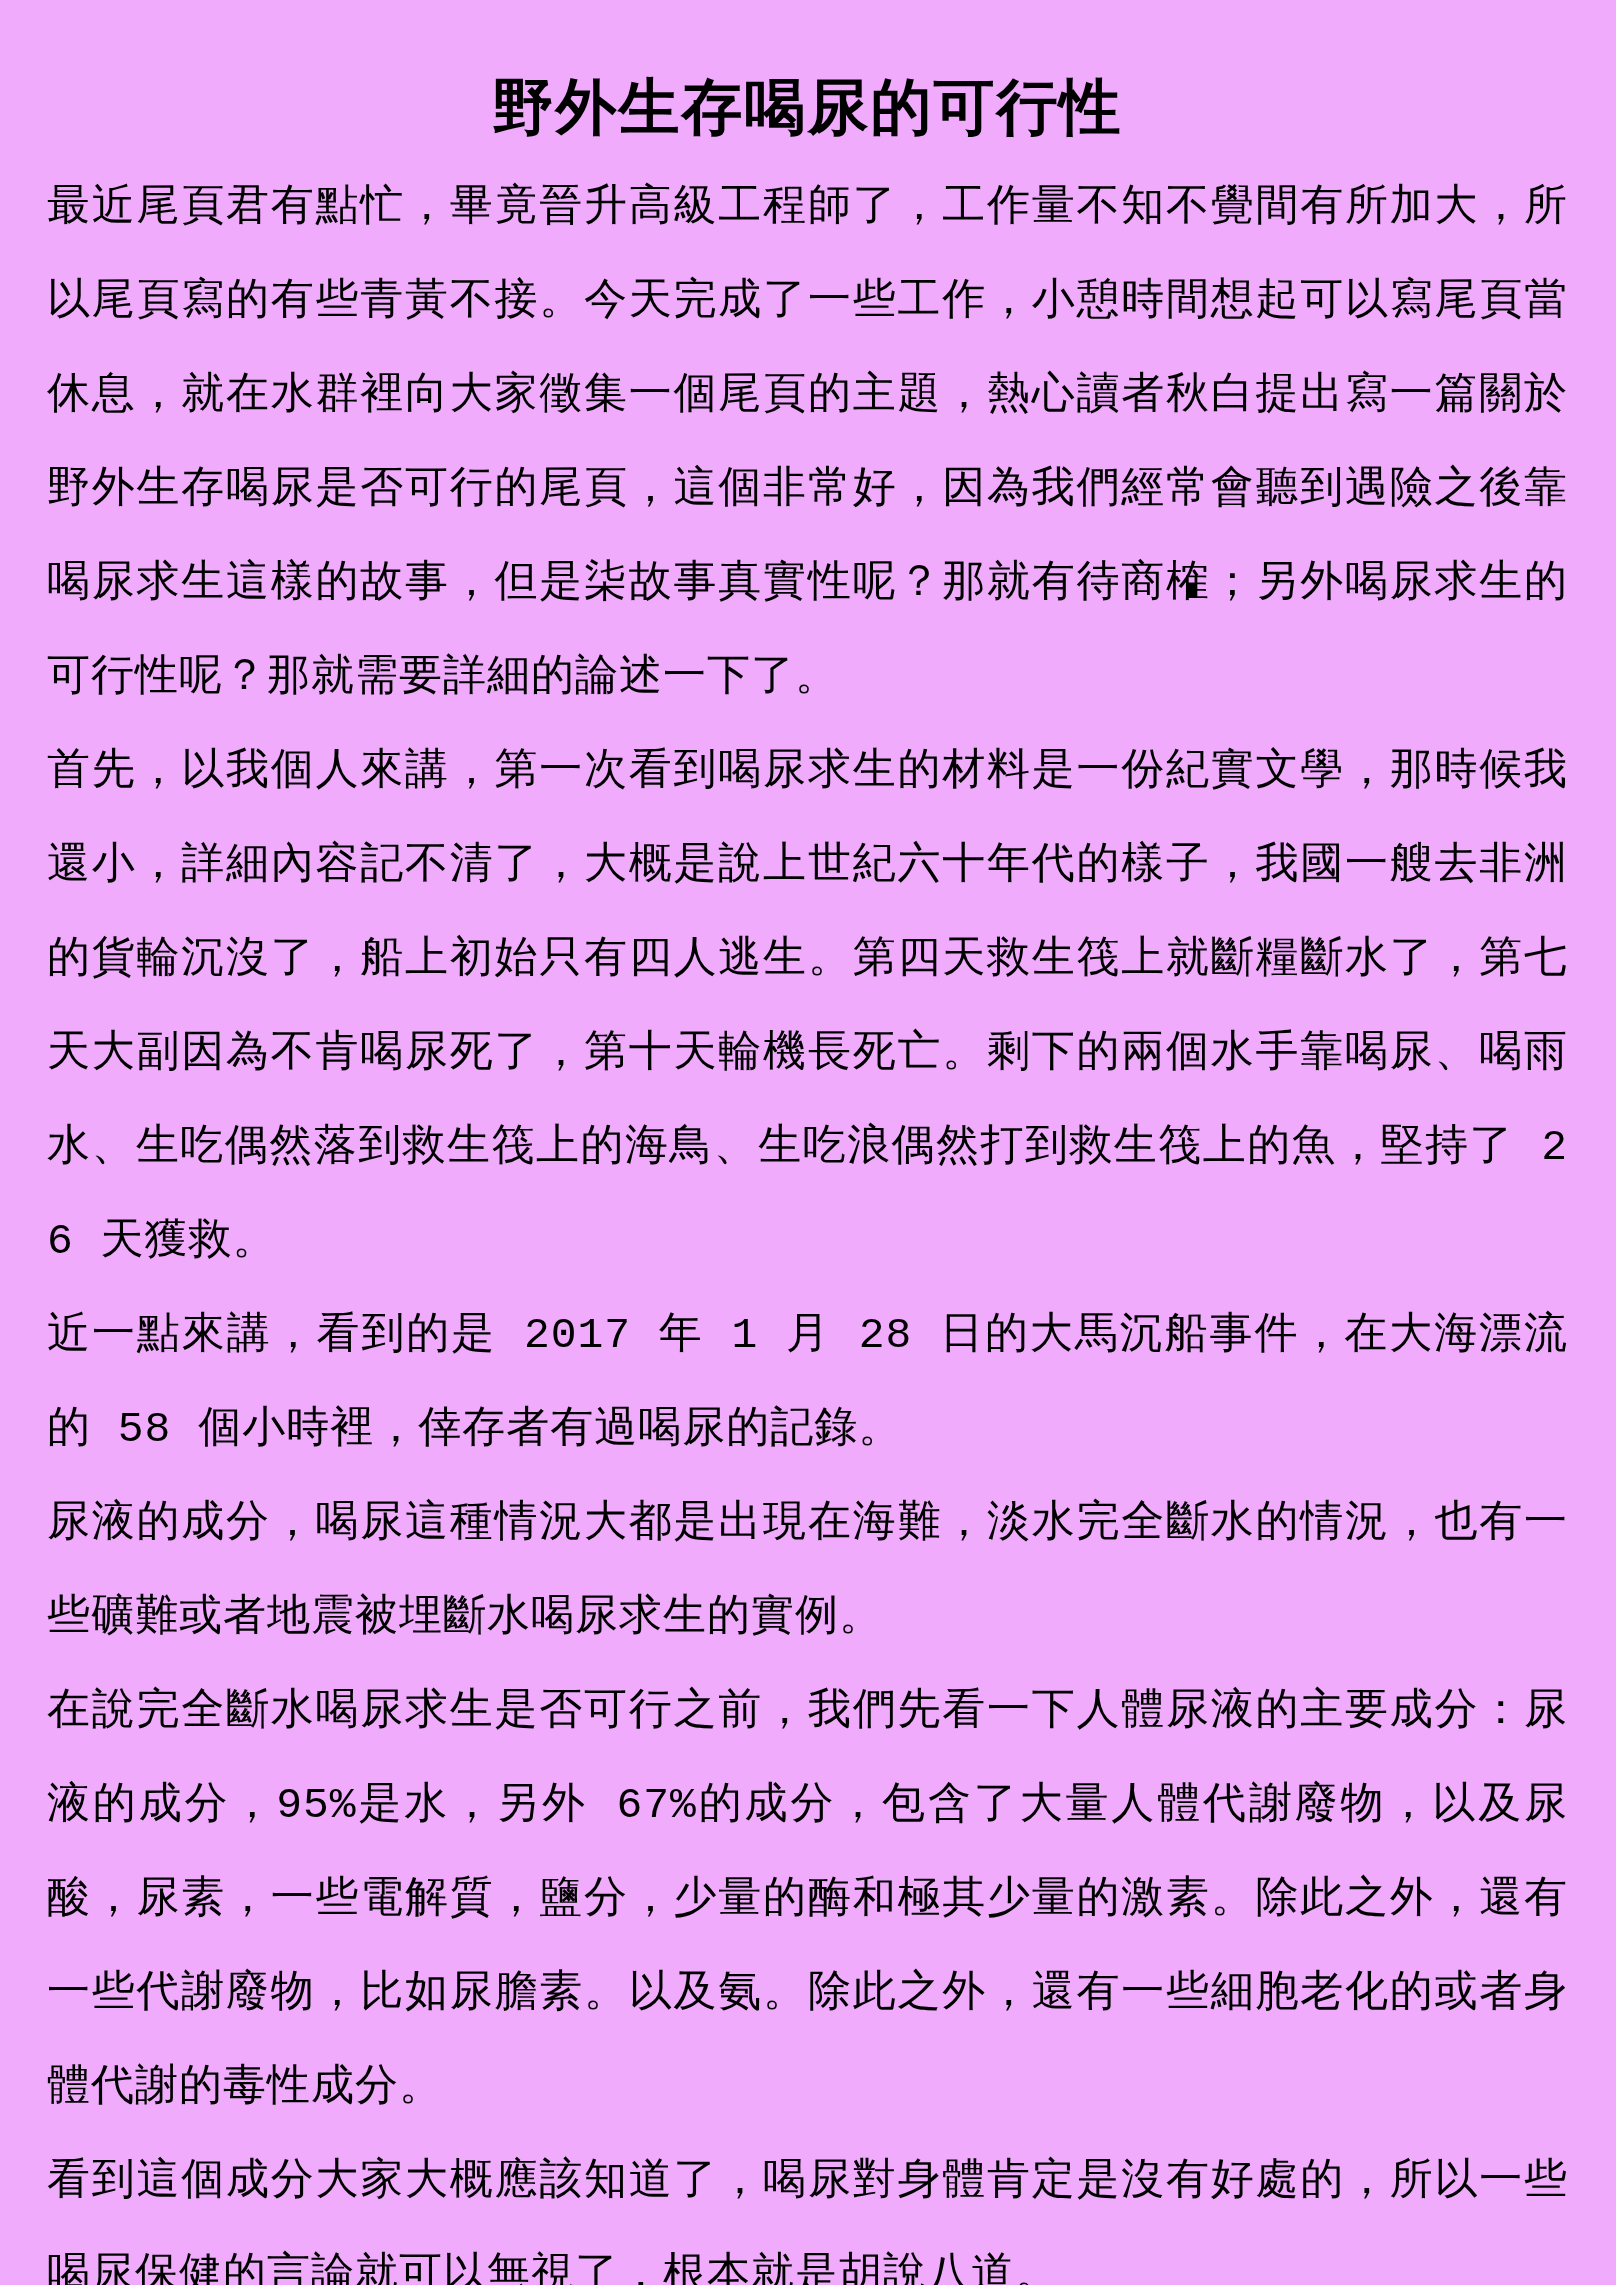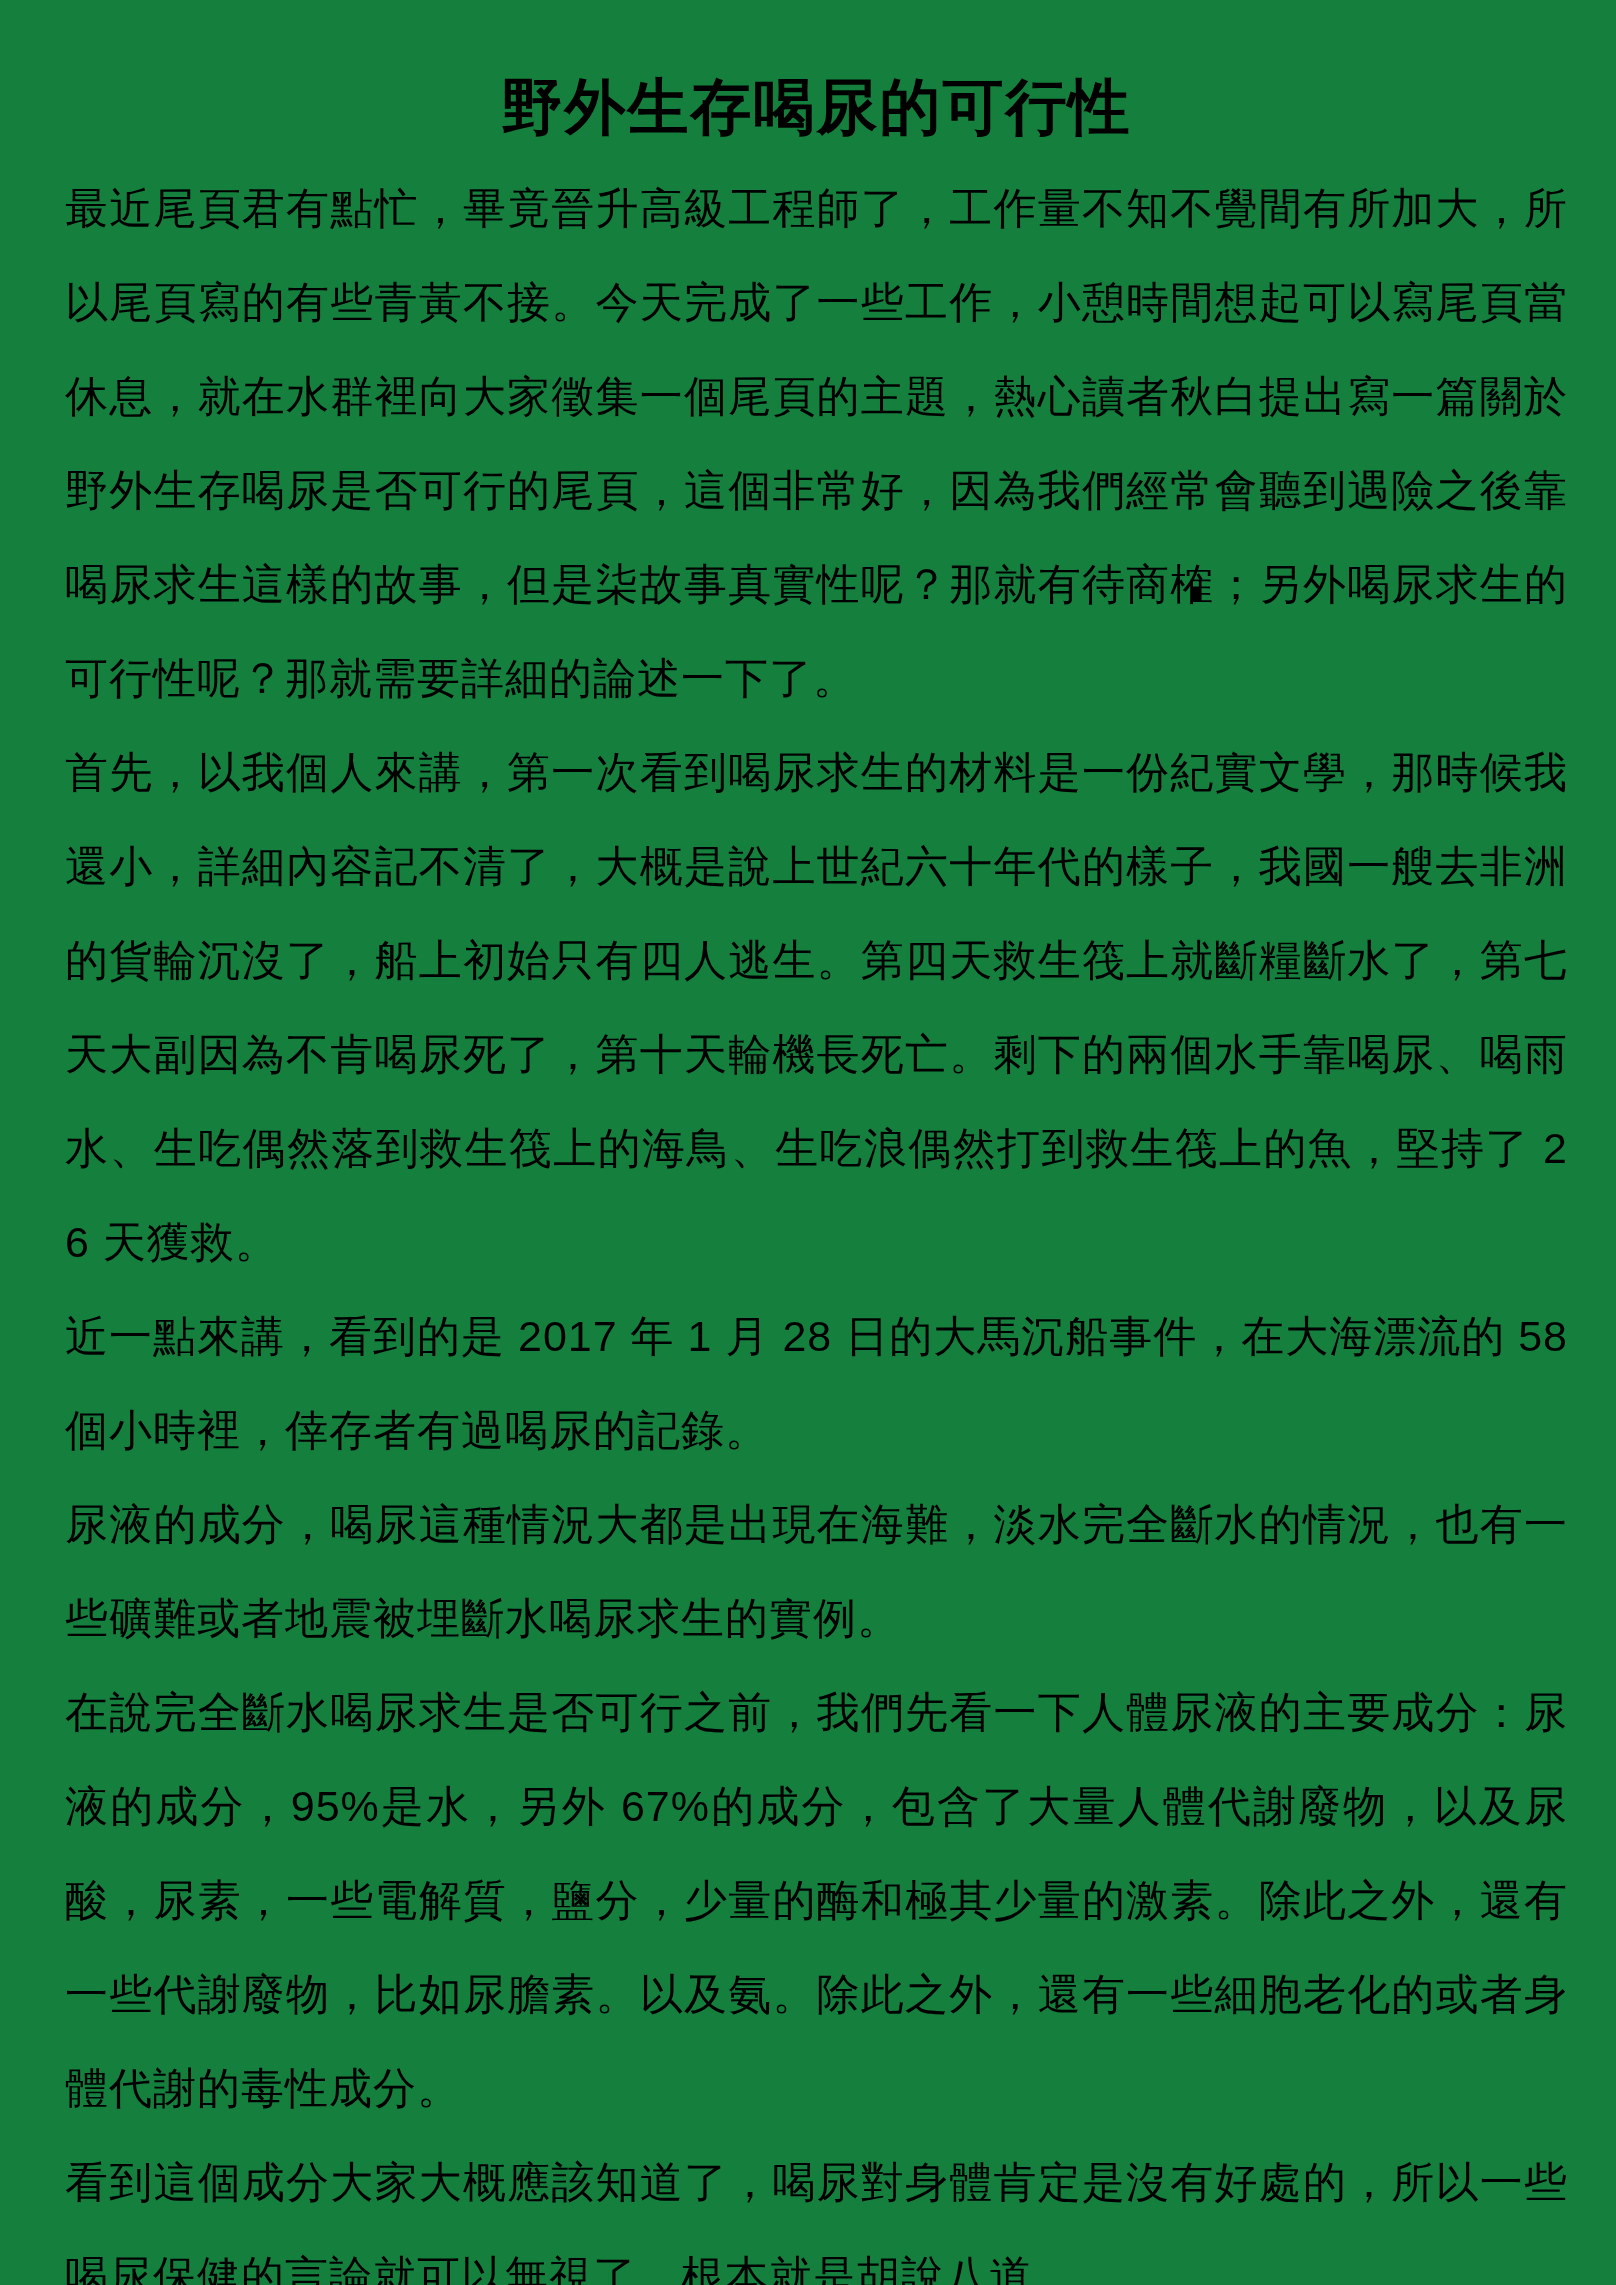--- a/index.html
+++ b/index.html
@@ -11,22 +11,22 @@
     width: 1616px;
     height: 2286px;
     overflow: hidden;
     font-family: "Liberation Serif", "DejaVu Serif", serif;
     color: #000000;
   }
   .page {
     box-sizing: border-box;
     width: 1616px;
     height: 2286px;
-    padding: 69px 48px 29px 65px;
-    background: #15803d;
+    padding: 69px 48px 29px 47px;
+    background: #f0abfc;
   }
   .doc-title {
     margin: 0 0 5.9px 0;
     font-size: 61px;
     line-height: 78px;
     font-weight: bold;
     text-align: center;
     letter-spacing: 2px;
     font-family: "Liberation Serif", "DejaVu Serif", serif;
   }
@@ -34,21 +34,21 @@
     margin-top: 13.7px;
   }
   .doc-body p {
     margin: 0;
     font-size: 43px;
     line-height: 94px;
     text-align: justify;
     text-justify: inter-ideograph;
     word-break: break-all;
     letter-spacing: 1px;
-    font-family: Liberation Sans, sans-serif;
+    font-family: Liberation Mono, monospace;
   }
 </style>
 </head>
 <body>
 
 <div class="page">
   <h1 class="doc-title">野外生存喝尿的可行性</h1>
   <div class="doc-body">
     <p>最近尾頁君有點忙，畢竟晉升高級工程師了，工作量不知不覺間有所加大，所以尾頁寫的有些青黃不接。今天完成了一些工作，小憩時間想起可以寫尾頁當休息，就在水群裡向大家徵集一個尾頁的主題，熱心讀者秋白提出寫一篇關於野外生存喝尿是否可行的尾頁，這個非常好，因為我們經常會聽到遇險之後靠喝尿求生這樣的故事，但是柒故事真實性呢？那就有待商榷；另外喝尿求生的可行性呢？那就需要詳細的論述一下了。</p>
     <p>首先，以我個人來講，第一次看到喝尿求生的材料是一份紀實文學，那時候我還小，詳細內容記不清了，大概是說上世紀六十年代的樣子，我國一艘去非洲的貨輪沉沒了，船上初始只有四人逃生。第四天救生筏上就斷糧斷水了，第七天大副因為不肯喝尿死了，第十天輪機長死亡。剩下的兩個水手靠喝尿、喝雨水、生吃偶然落到救生筏上的海鳥、生吃浪偶然打到救生筏上的魚，堅持了 26 天獲救。</p>

